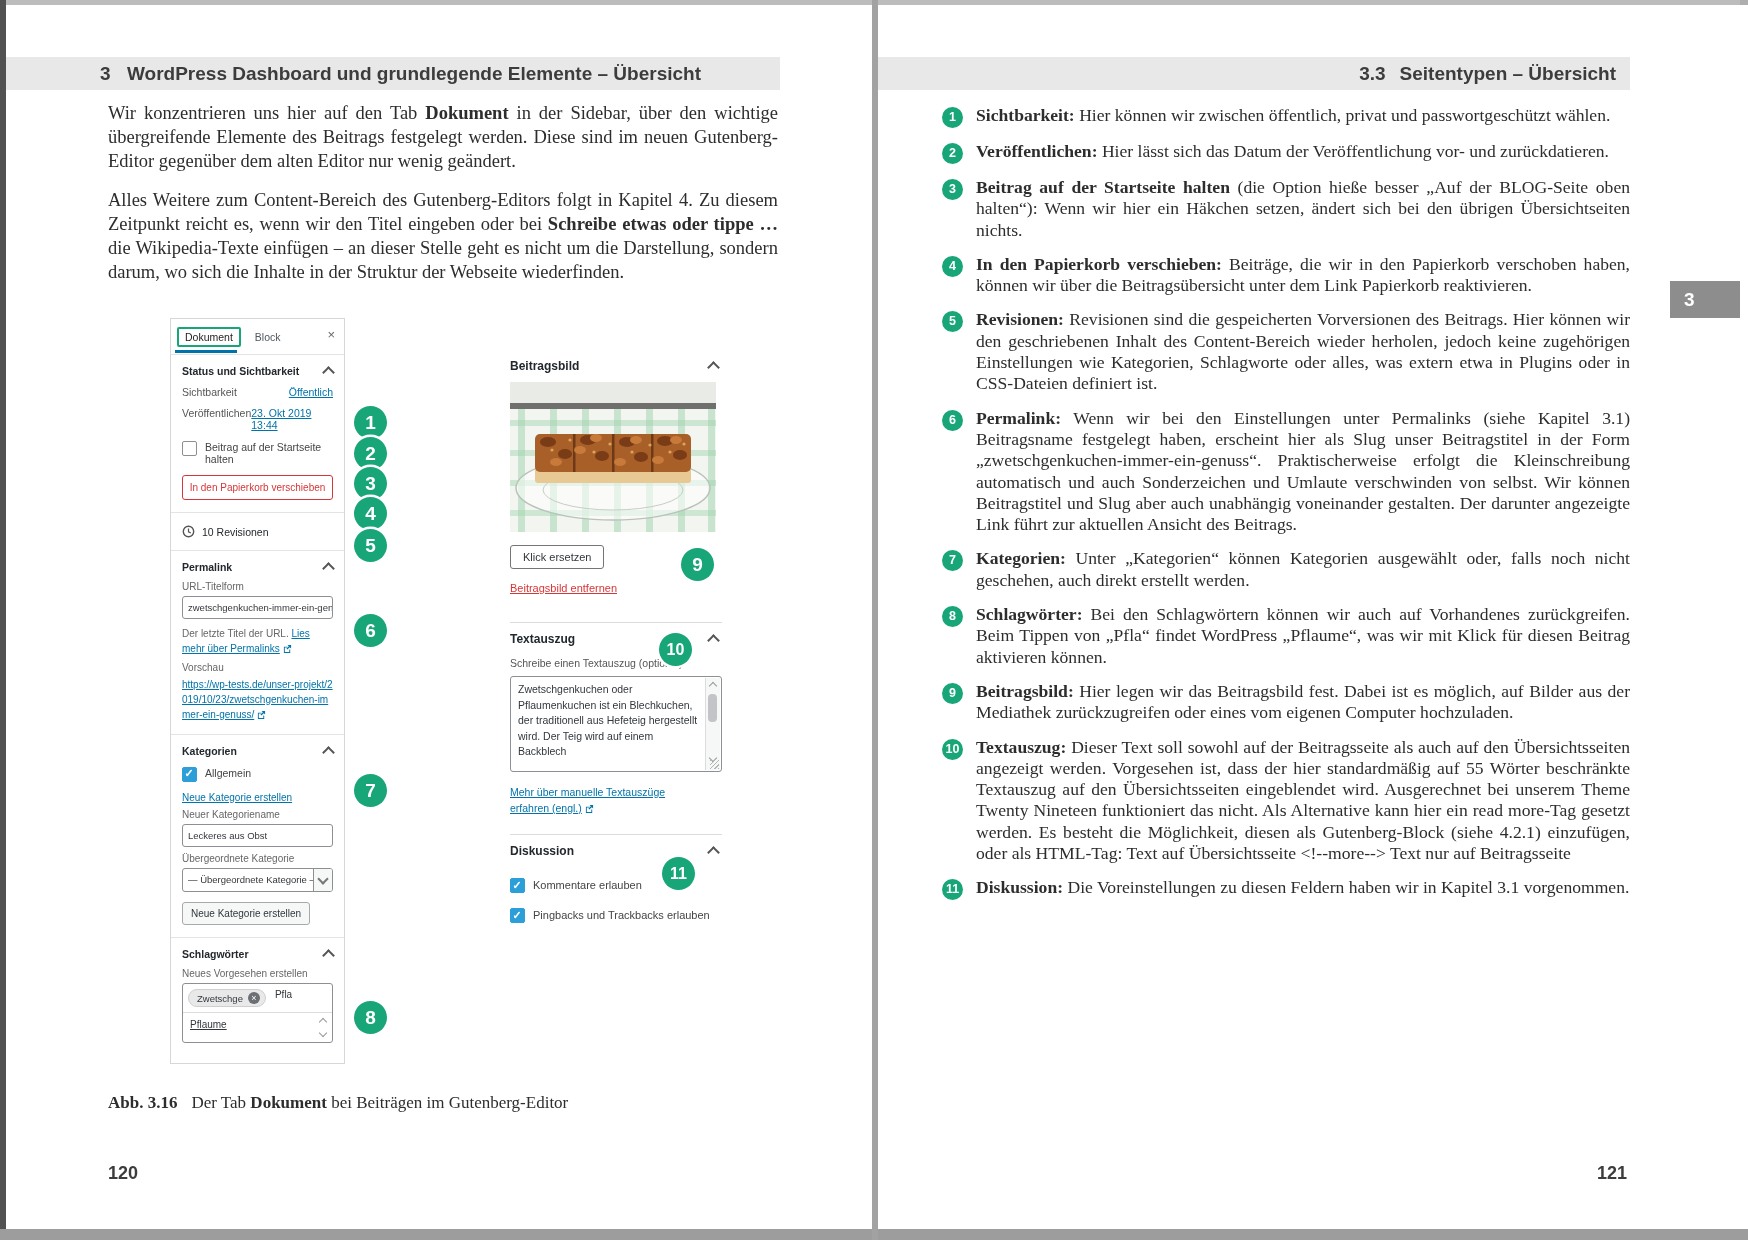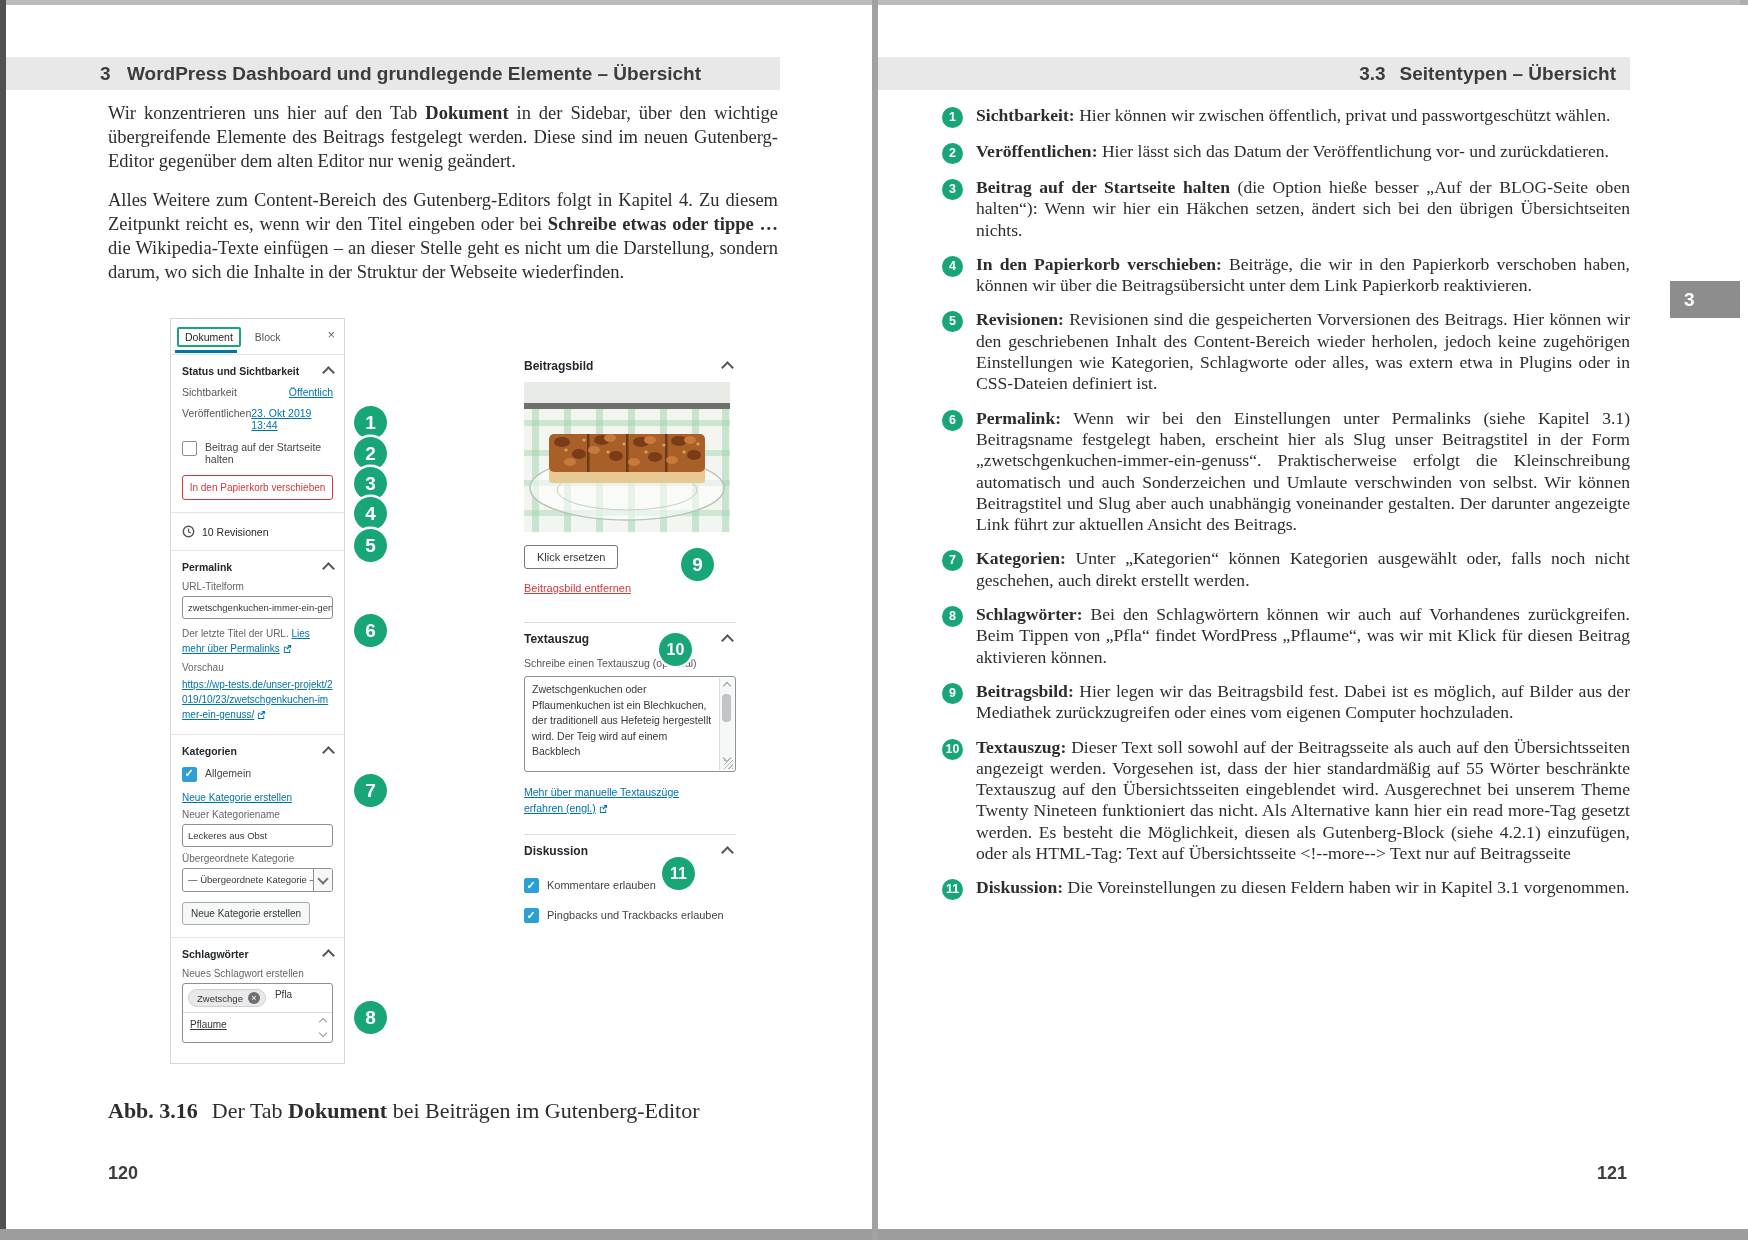--- a/index.html
+++ b/index.html
@@ -24,21 +24,21 @@
   .runhead-left .rh-title{position:absolute;left:121px;white-space:nowrap;}
   .runhead-right{left:0;width:752px;text-align:right;padding-right:14px;box-sizing:border-box;}
   .runhead-right .rh-no{margin-right:14px;}
 
   
   .bodycopy{position:absolute;left:102px;top:96px;width:670px;
             font-family:"Liberation Serif",serif;font-size:18.5px;line-height:24px;
             text-align:justify;color:#2d2d2d;}
   .bodycopy p{margin:0 0 15px 0;}
   .caption{position:absolute;left:102px;top:1071px;width:670px;
-           font-family:"Liberation Serif",serif;font-size:22px;color:#2d2d2d;}
+           font-family:"Liberation Serif",serif;font-size:17px;color:#2d2d2d;}
   .caption .cap-label{margin-right:14px;}
   .pageno{position:absolute;top:1158px;font-size:18px;font-weight:bold;color:#3c3c3c;}
   .pageno-left{left:102px;}
   .pageno-right{left:649px;width:100px;text-align:right;}
 
   .chapter-tab{position:absolute;left:1670px;top:281px;width:70px;height:37px;background:#8d8d8d;
                color:#fff;font-weight:bold;font-size:19px;line-height:37px;padding-left:14px;
                box-sizing:border-box;z-index:5;}
 
   
@@ -90,21 +90,21 @@
   .tagx{width:12px;height:12px;border-radius:50%;background:#6c6f73;color:#fff;font-size:9px;line-height:12px;
         text-align:center;margin-left:5px;}
   .tagtyped{margin-left:9px;font-size:10px;color:#32373c;}
   .sugrow{display:flex;justify-content:space-between;border-top:1px solid #dcdcde;padding:6px 4px 6px 7px;}
   .sugname{color:#32373c;text-decoration:underline;font-size:10px;}
   .scrollarrows{display:flex;flex-direction:column;gap:5px;padding-right:2px;}
   .mini-chev-u{width:5px;height:5px;border-left:1.5px solid #999;border-top:1.5px solid #999;transform:rotate(45deg);}
   .mini-chev-d{width:5px;height:5px;border-left:1.5px solid #999;border-top:1.5px solid #999;transform:rotate(-135deg);}
 
   
-  .wp-rightcol{position:absolute;left:364px;top:40px;width:212px;font-size:11px;color:#444;}
+  .wp-rightcol{position:absolute;left:350px;top:40px;width:212px;font-size:11px;color:#444;}
   .fig-sect{box-sizing:border-box;}
   .fig-sect + .fig-sect{border-top:1px solid #dcdcde;}
   .fig-head{display:flex;align-items:center;font-weight:bold;color:#23282d;font-size:12px;padding:9px 0;}
   .fig-head .chev{margin-left:auto;margin-right:4px;}
   .cakeframe{width:206px;height:150px;overflow:hidden;}
   .replacebtn{display:inline-block;border:1px solid #757575;border-radius:3px;background:#fff;color:#32373c;
               font-size:11px;padding:5px 12px;margin-top:13px;}
   .redlink{display:inline-block;color:#d63638;text-decoration:underline;font-size:11px;margin:13px 0 14px 0;}
   .exlabel{color:#555;font-size:10.5px;margin:2px 0 7px 0;}
   .ta{position:relative;border:1px solid #8c8f94;border-radius:3px;height:96px;box-sizing:border-box;
@@ -223,21 +223,21 @@
               </span>
           </div>
           <span class="graybtn">Neue Kategorie erstellen</span>
         </div>
 
         <div class="sect" style="border-bottom:none;">
           <div class="sect-head">
             <span>Schlagwörter</span>
             <span class="chev"></span>
           </div>
-          <div class="slabel">Neues Schlagwort erstellen</div>
+          <div class="slabel">Neues Vorgesehen erstellen</div>
           <div class="tagbox">
             <div class="tagrow">
               <span class="tagpill">
                   <span>Zwetschge</span>
                   <span class="tagx">×</span>
                 </span>
               <span class="tagtyped">Pfla</span>
             </div>
             <div class="sugrow">
               <span class="sugname">Pflaume</span>

